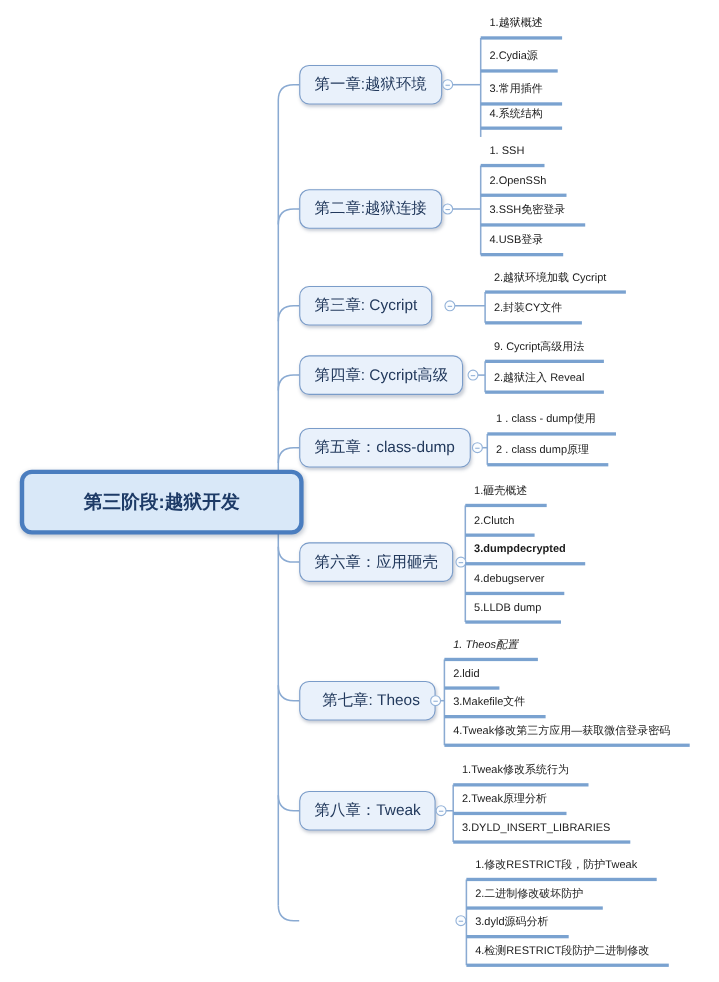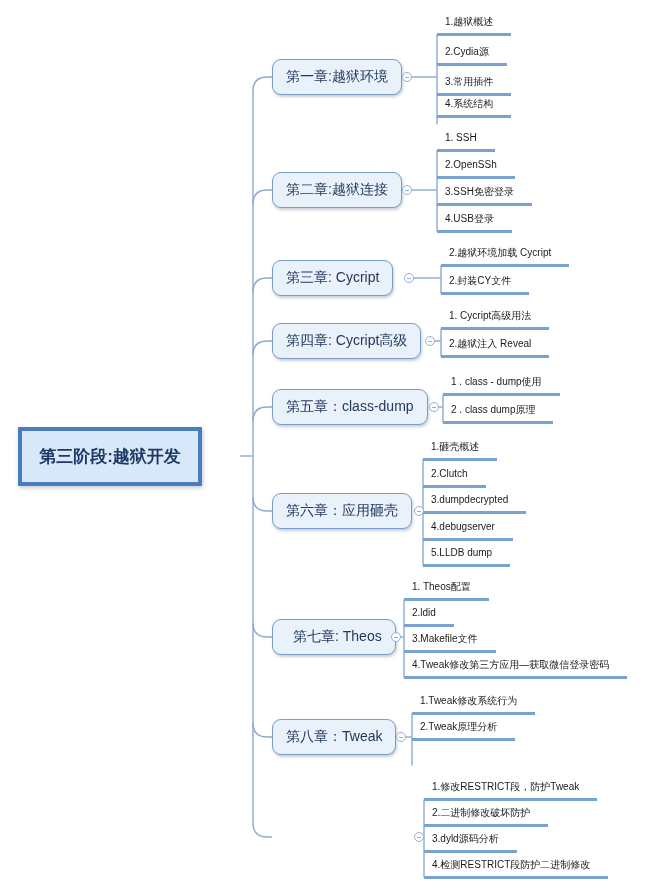--- a/index.html
+++ b/index.html
@@ -14,22 +14,22 @@
   #links path{stroke:var(--branch);stroke-width:1.4;fill:none;}
   .topic{
     position:absolute;display:flex;align-items:center;box-sizing:border-box;
     height:36px;padding:0 13px;background:var(--topic-fill);
     border:1.6px solid var(--topic-border);border-radius:9px;
     font-size:14px;color:var(--topic-text);white-space:nowrap;
     box-shadow:1px 2px 3px rgba(60,80,110,.28);
   }
   .root{
     position:absolute;display:flex;align-items:center;justify-content:center;
-    box-sizing:border-box;left:18px;top:427px;width:184px;height:59px;
-    background:var(--root-fill);border:4px solid var(--root-border);border-radius:1px;
+    box-sizing:border-box;left:18px;top:427px;width:258px;height:59px;
+    background:var(--root-fill);border:4px solid var(--root-border);border-radius:11px;
     font-size:17px;font-weight:bold;color:var(--root-text);white-space:nowrap;
     box-shadow:1px 2px 4px rgba(60,80,110,.3);
   }
   .collapse{
     position:absolute;box-sizing:border-box;width:10px;height:10px;border-radius:50%;
     border:1px solid #93b2d8;background:#fbfdff;display:flex;align-items:center;justify-content:center;
   }
   .collapse span{display:block;width:4px;height:1px;background:#93b2d8;}
   .subtopic{
     position:absolute;box-sizing:content-box;height:18px;line-height:18px;
@@ -92,51 +92,52 @@
     <div class="topic" style="left: 272px; top: 260px;">第三章: Cycript</div>
     <div class="collapse" style="left: 404px; top: 273px;">
       <span></span>
     </div>
     <div class="subtopic" style="left: 441px; top: 244px;">2.越狱环境加载 Cycript</div>
     <div class="subtopic" style="left: 441px; top: 272px;">2.封装CY文件</div>
     <div class="topic" style="left: 272px; top: 323px;">第四章: Cycript高级</div>
     <div class="collapse" style="left: 425px; top: 336px;">
       <span></span>
     </div>
-    <div class="subtopic" style="left: 441px; top: 307px;">1. Cycript高级用法</div>
+    <div class="subtopic" style="left: 441px; top: 307px;">9. Cycript高级用法</div>
     <div class="subtopic" style="left: 441px; top: 335px;">2.越狱注入 Reveal</div>
     <div class="topic" style="left: 272px; top: 389px;">第五章：class-dump</div>
     <div class="collapse" style="left: 429px; top: 402px;">
       <span></span>
     </div>
     <div class="subtopic" style="left: 443px; top: 373px;">1 . class - dump使用</div>
     <div class="subtopic" style="left: 443px; top: 401px;">2 . class dump原理</div>
     <div class="topic" style="left: 272px; top: 493px;">第六章：应用砸壳</div>
     <div class="collapse" style="left: 414px; top: 506px;">
       <span></span>
     </div>
     <div class="subtopic" style="left: 423px; top: 438px;">1.砸壳概述</div>
     <div class="subtopic" style="left: 423px; top: 465px;">2.Clutch</div>
-    <div class="subtopic" style="left: 423px; top: 491px;">3.dumpdecrypted</div>
+    <div class="subtopic" style="left: 423px; top: 491px; font-weight: bold;">3.dumpdecrypted</div>
     <div class="subtopic" style="left: 423px; top: 518px;">4.debugserver</div>
     <div class="subtopic" style="left: 423px; top: 544px;">5.LLDB dump</div>
     <div class="topic" style="left: 272px; top: 619px; padding-left: 20px;">第七章: Theos</div>
     <div class="collapse" style="left: 391px; top: 632px;">
       <span></span>
     </div>
-    <div class="subtopic" style="left: 404px; top: 578px;">1. Theos配置</div>
+    <div class="subtopic" style="left: 404px; top: 578px; font-style: italic;">1. Theos配置</div>
     <div class="subtopic" style="left: 404px; top: 604px;">2.ldid</div>
     <div class="subtopic" style="left: 404px; top: 630px;">3.Makefile文件</div>
     <div class="subtopic" style="left: 404px; top: 656px;">4.Tweak修改第三方应用—获取微信登录密码</div>
     <div class="topic" style="left: 272px; top: 719px;">第八章：Tweak</div>
     <div class="collapse" style="left: 396px; top: 732px;">
       <span></span>
     </div>
     <div class="subtopic" style="left: 412px; top: 692px;">1.Tweak修改系统行为</div>
     <div class="subtopic" style="left: 412px; top: 718px;">2.Tweak原理分析</div>
+    <div class="subtopic" style="left: 412px; top: 744px;">3.DYLD_INSERT_LIBRARIES</div>
     <div class="collapse" style="left: 414px; top: 832px;">
       <span></span>
     </div>
     <div class="subtopic" style="left: 424px; top: 778px;">1.修改RESTRICT段，防护Tweak</div>
     <div class="subtopic" style="left: 424px; top: 804px;">2.二进制修改破坏防护</div>
     <div class="subtopic" style="left: 424px; top: 830px;">3.dyld源码分析</div>
     <div class="subtopic" style="left: 424px; top: 856px;">4.检测RESTRICT段防护二进制修改</div>
   </div>
 
 </body></html>

